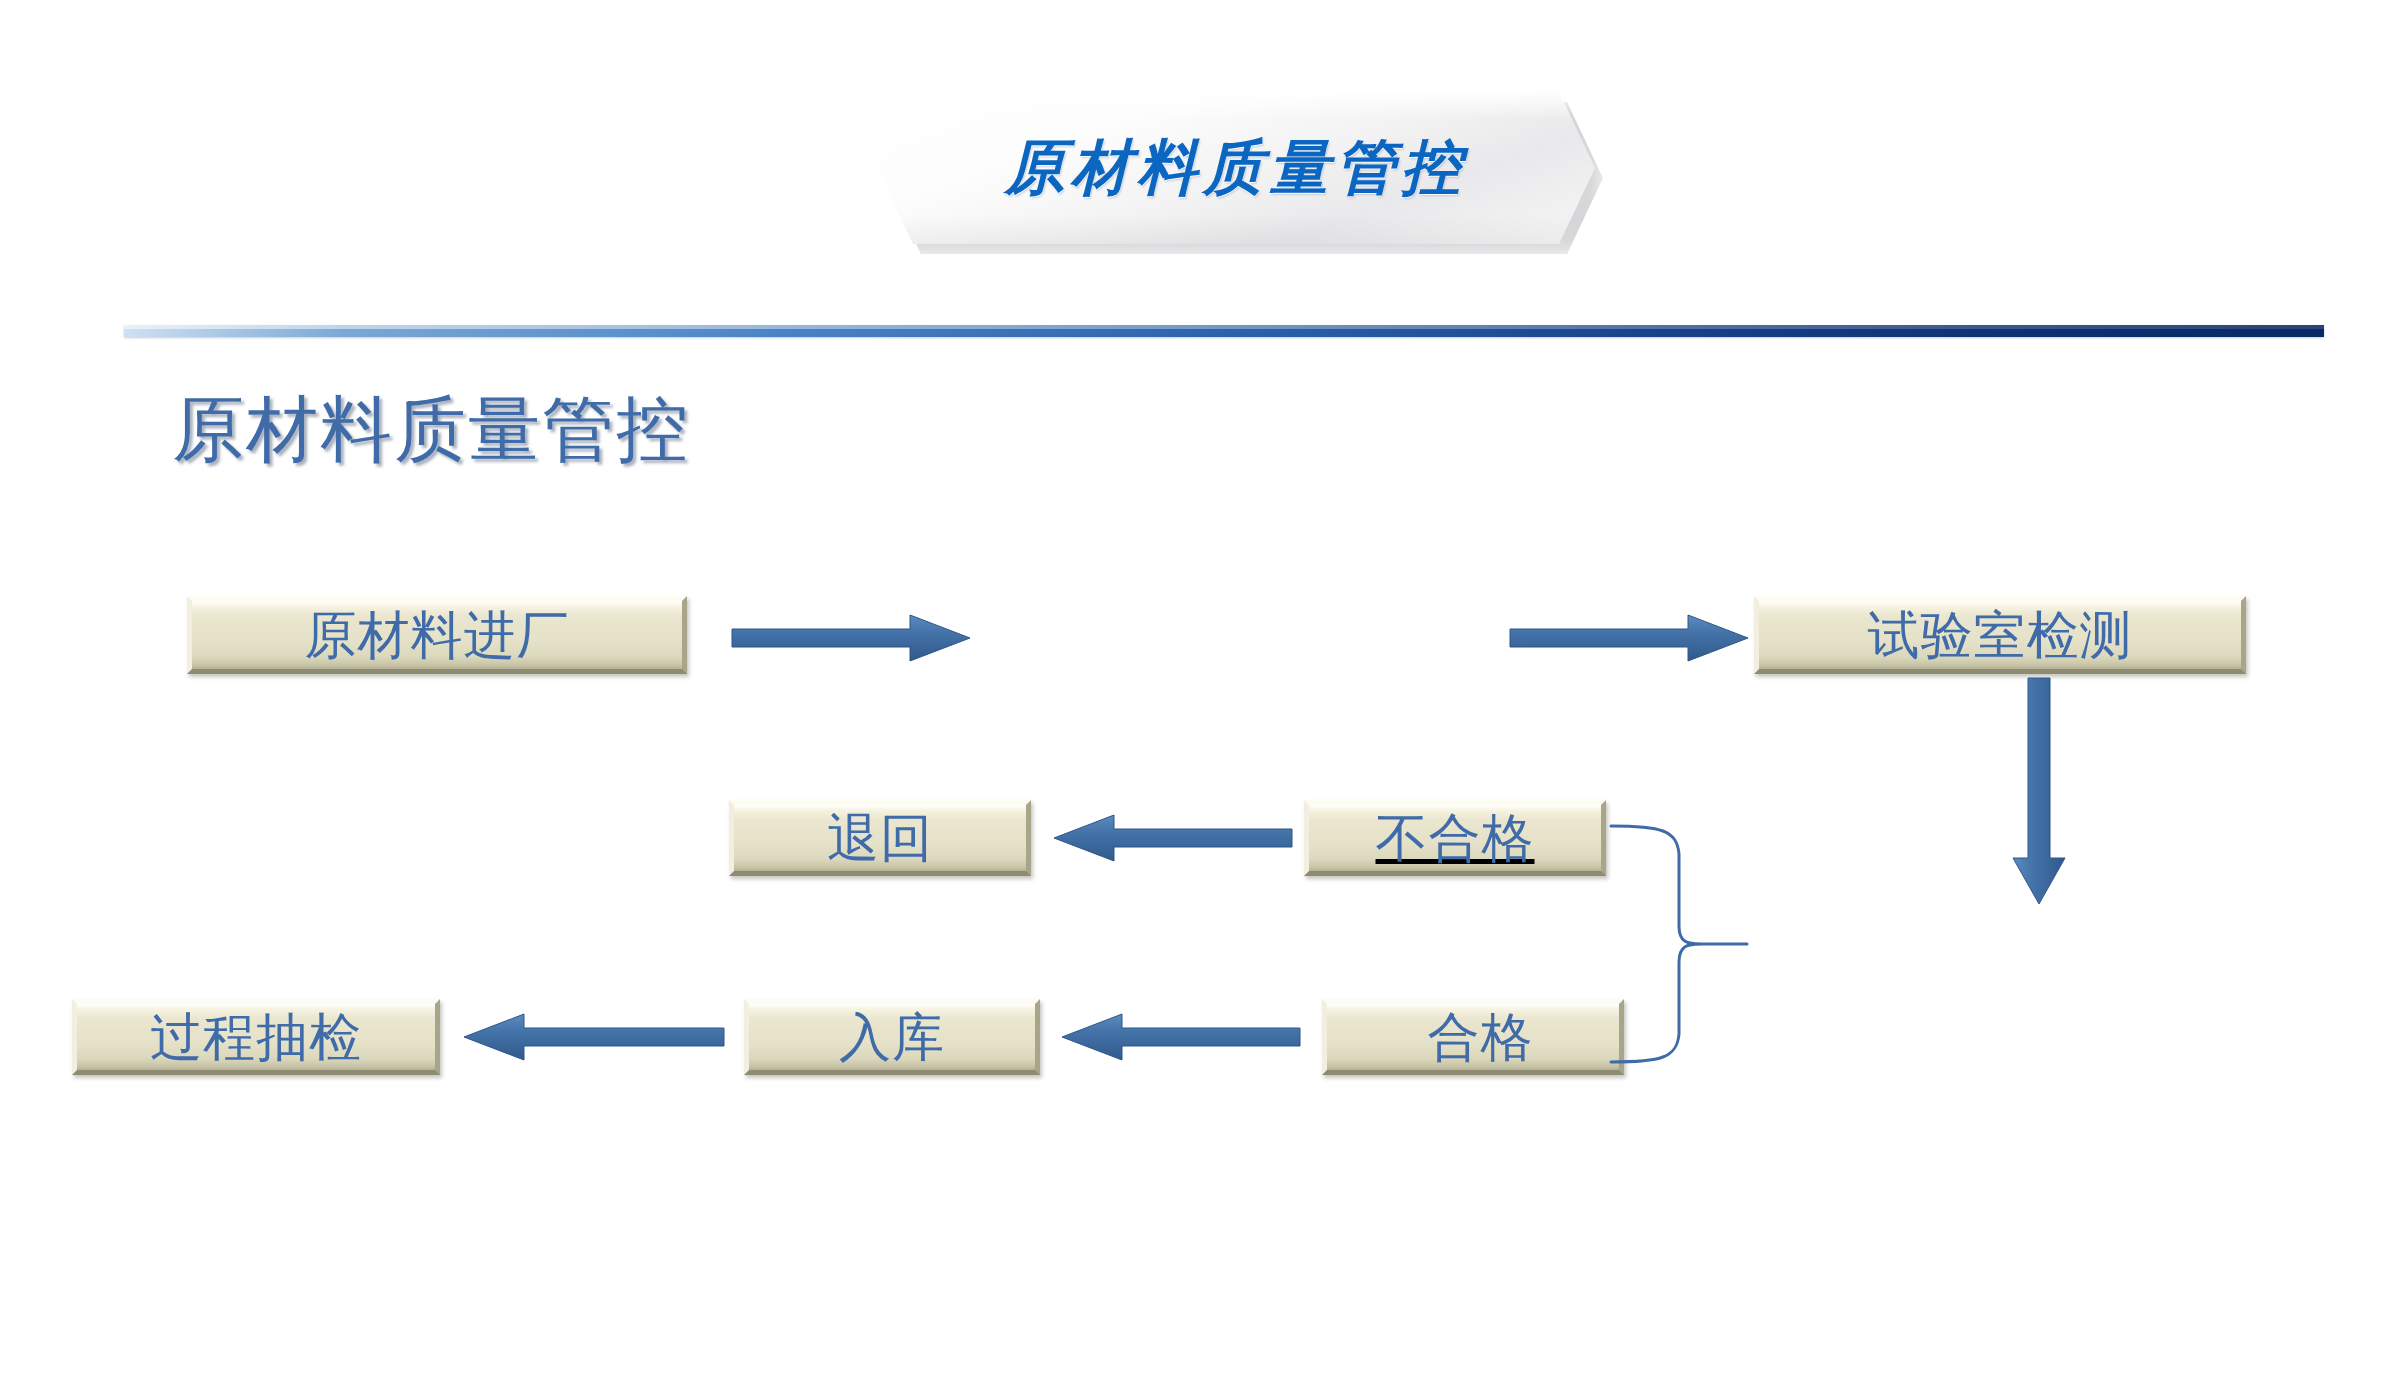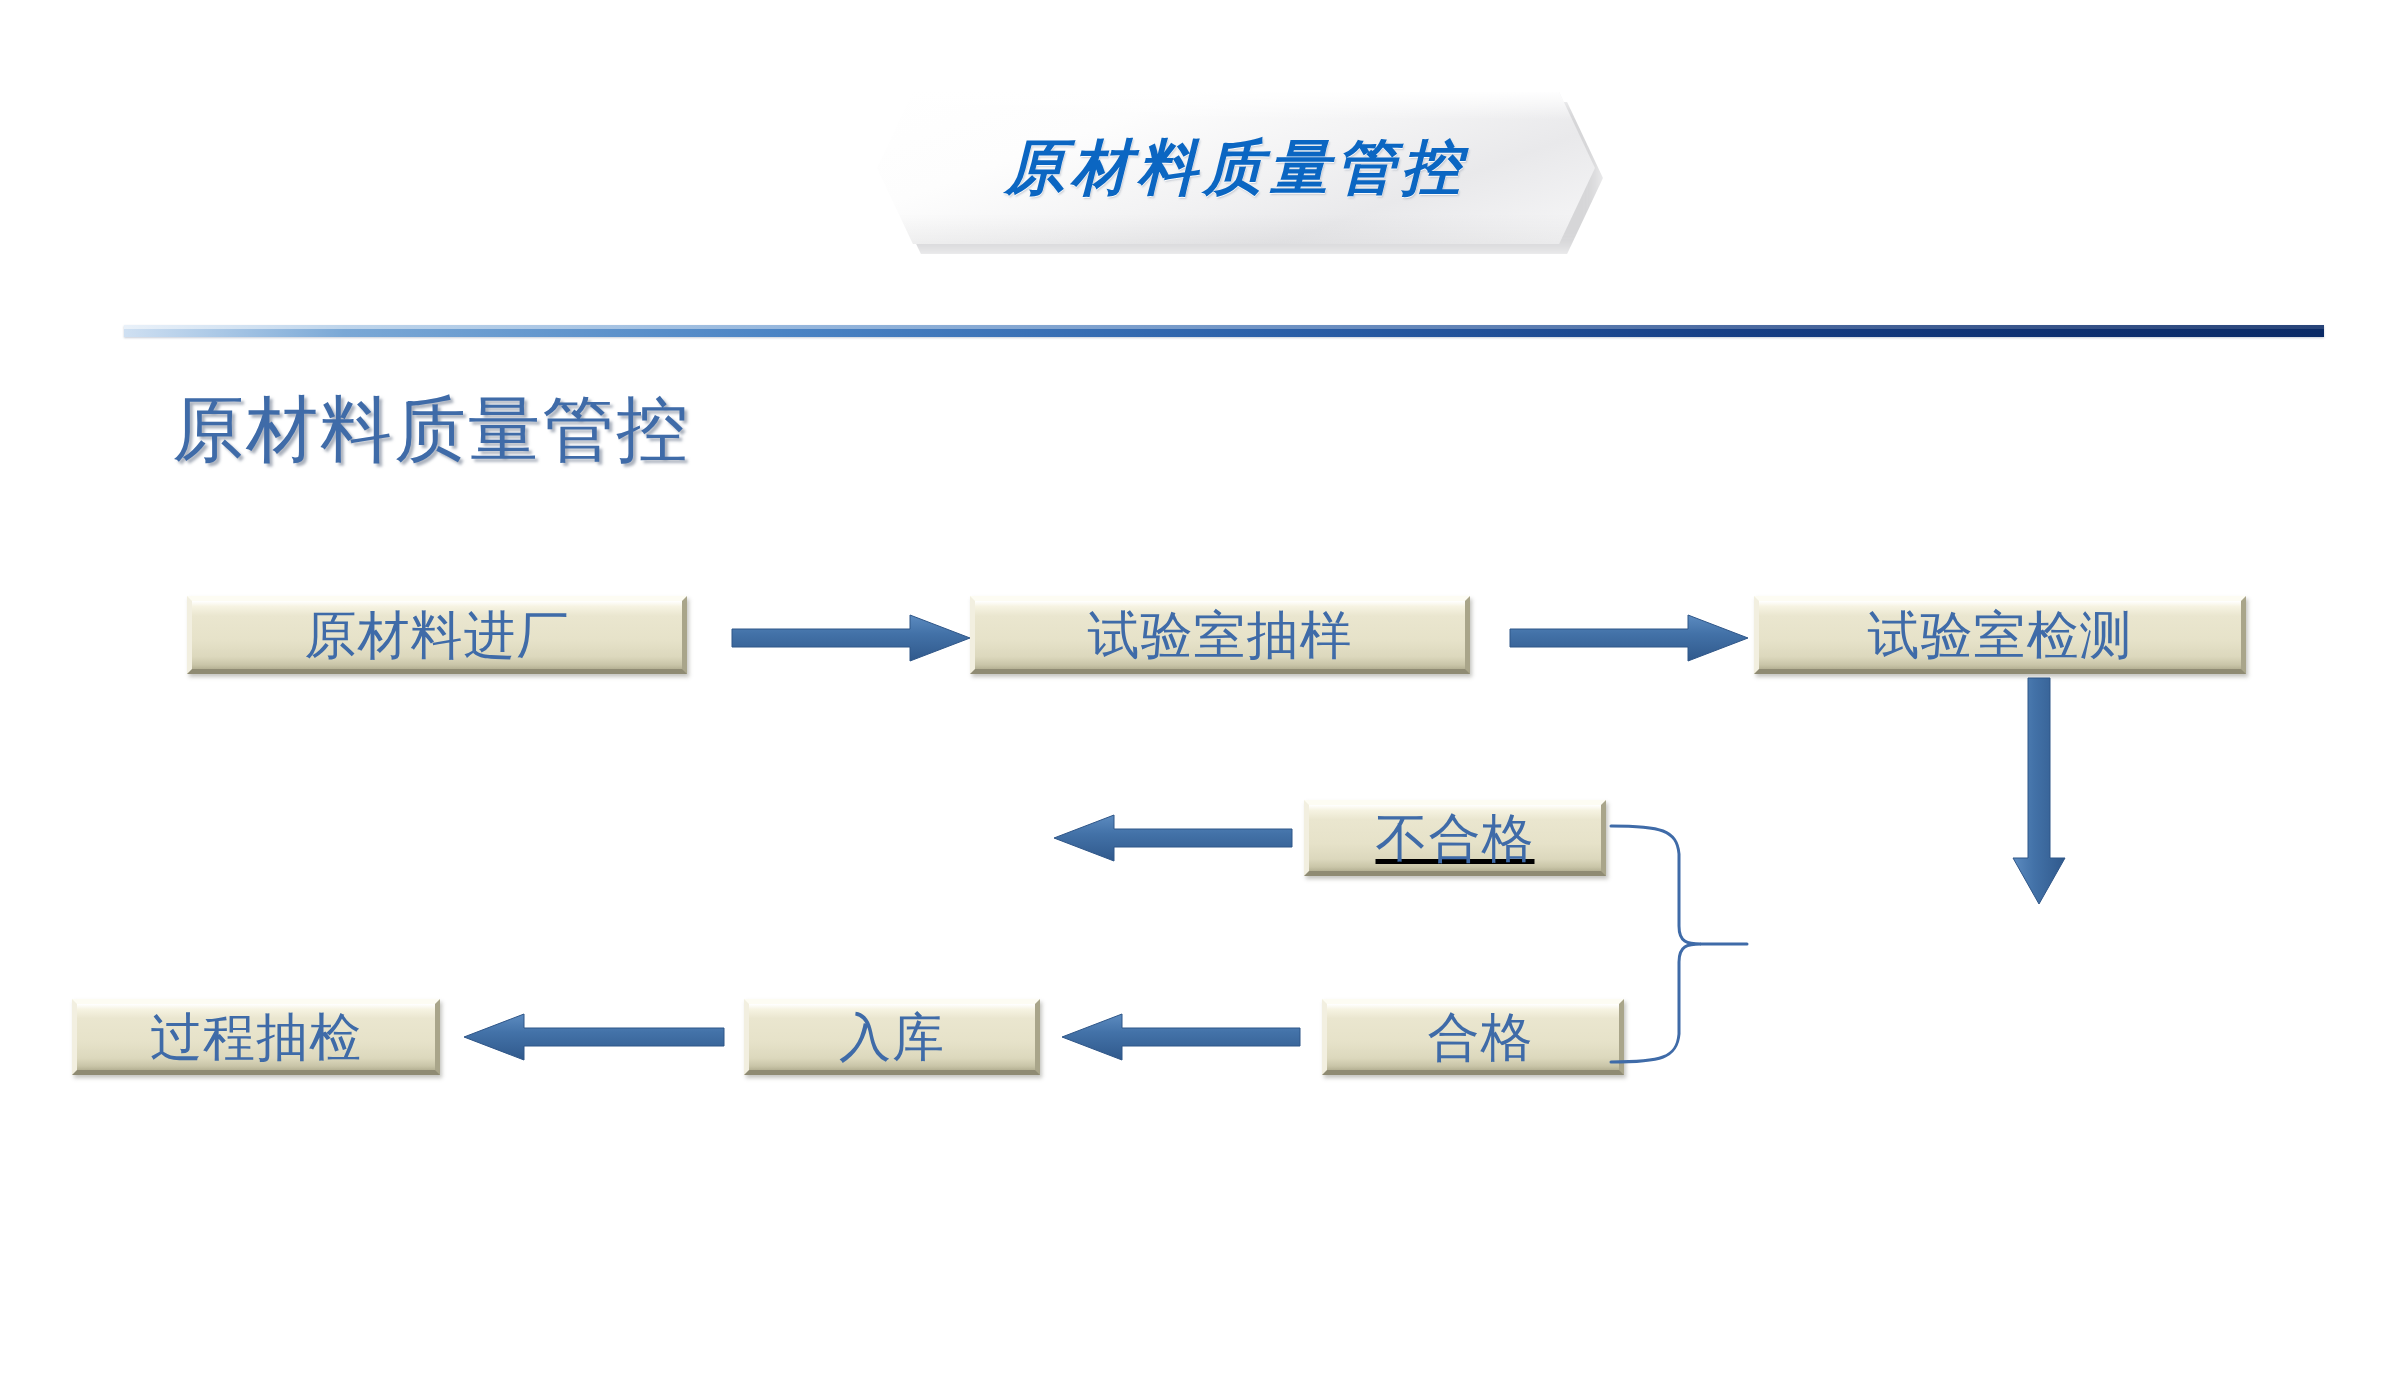--- a/index.html
+++ b/index.html
@@ -126,28 +126,28 @@
     <div class="banner-inner-hi"></div>
   </div>
 
   <div class="divider"></div>
 
   <div class="page-title">原材料质量管控</div>
 
   <div class="fbox" style="left: 155px; top: 596px; width: 500px; height: 78px;">
     <span class="lbl">原材料进厂</span>
   </div>
-  <div class="fbox" style="left: 938px; top: 596px; width: 500px; height: 78px;">
-    <span class="lbl">试验室抽样</span>
-  </div>
   <div class="fbox" style="left: 1722px; top: 596px; width: 492px; height: 78px;">
     <span class="lbl">试验室检测</span>
   </div>
   <div class="fbox" style="left: 1272px; top: 800px; width: 302px; height: 76px; text-decoration: underline;">
     <span class="lbl">不合格</span>
+  </div>
+  <div class="fbox" style="left: 697px; top: 800px; width: 302px; height: 76px;">
+    <span class="lbl">退回</span>
   </div>
   <div class="fbox" style="left: 1290px; top: 999px; width: 302px; height: 76px; padding-left: 15px;">
     <span class="lbl">合格</span>
   </div>
   <div class="fbox" style="left: 712px; top: 999px; width: 296px; height: 76px;">
     <span class="lbl">入库</span>
   </div>
   <div class="fbox" style="left: 40px; top: 999px; width: 368px; height: 76px; align-items: center;">
     <span class="lbl">过程抽检</span>
   </div>

